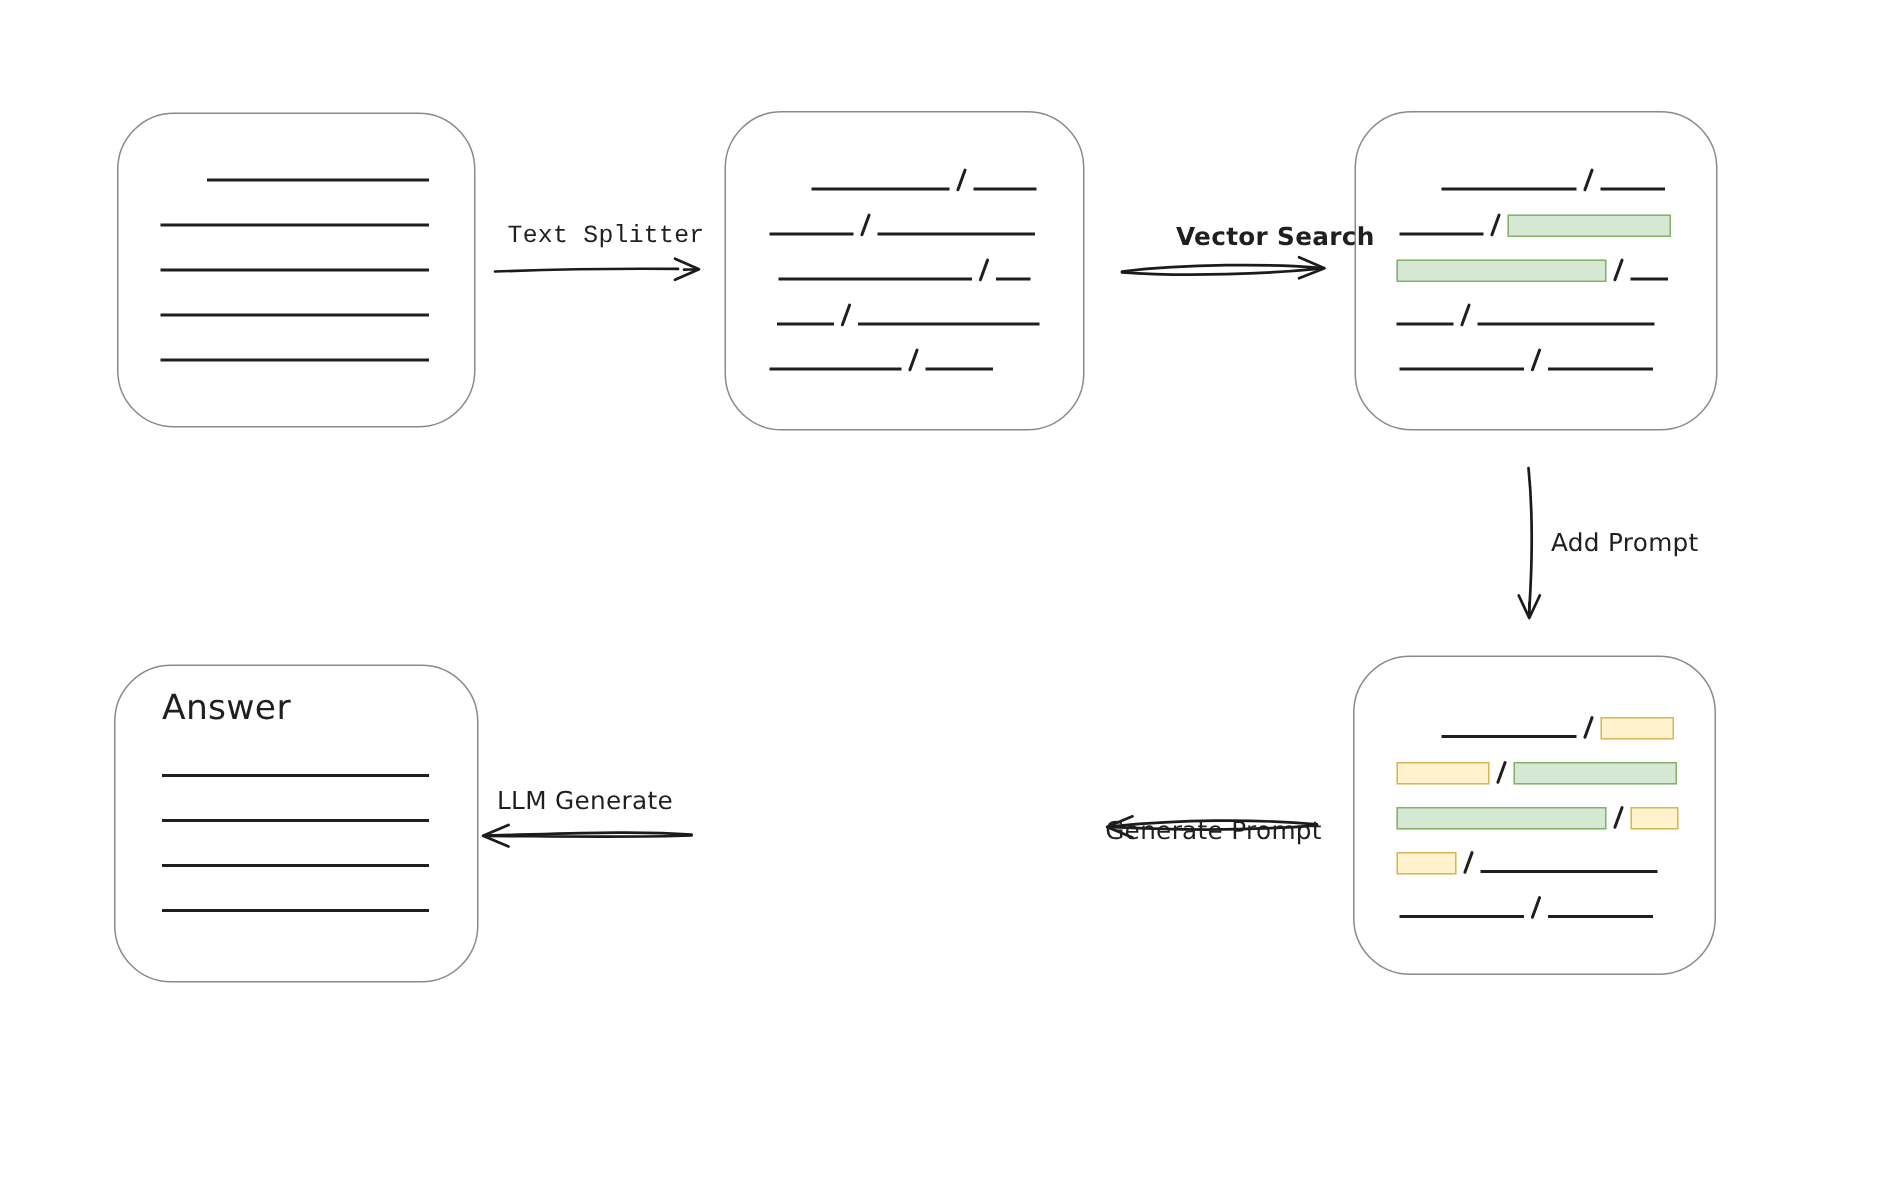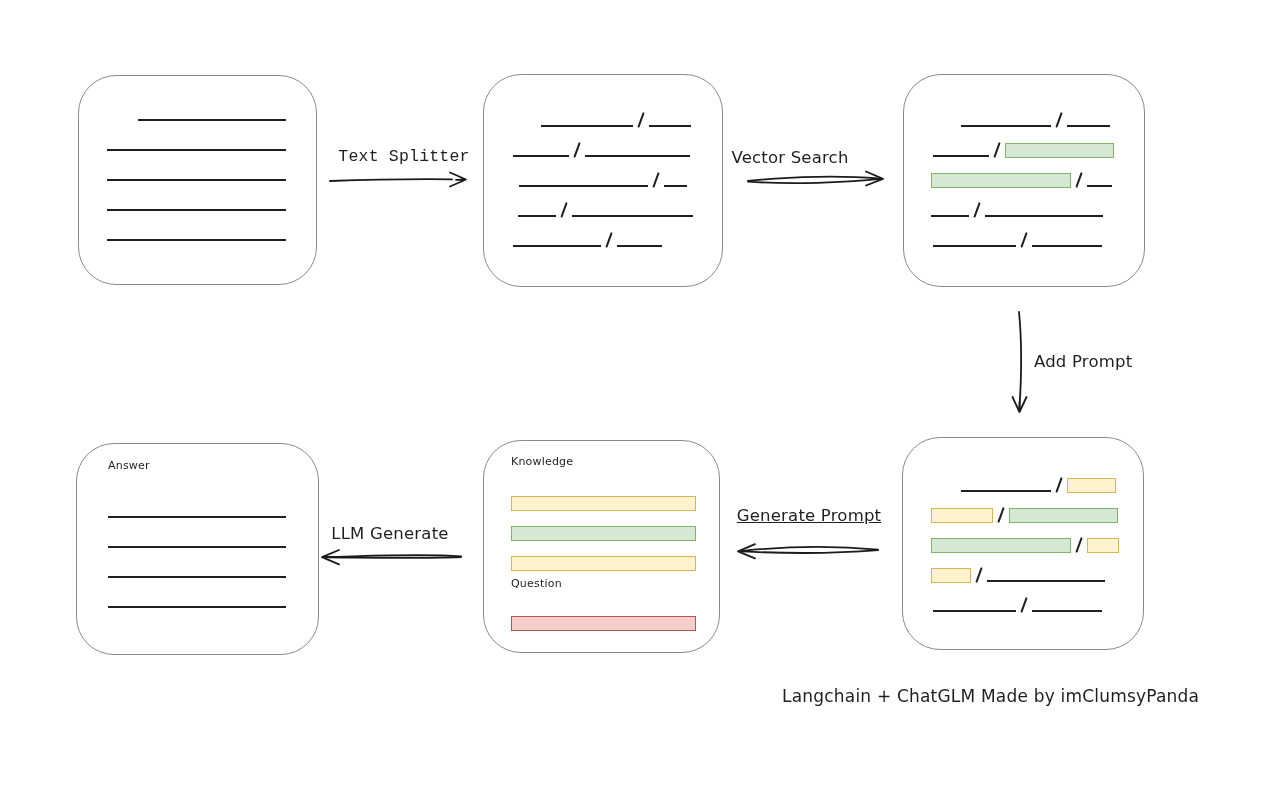--- a/index.html
+++ b/index.html
@@ -14,21 +14,21 @@
   .row{height:30px;display:flex;align-items:flex-end;gap:7px;}
   .seg-line{height:0;border-bottom:2px solid var(--line);margin-bottom:1px;flex:none;}
   .seg-bar{height:13px;border:1.6px solid;flex:none;}
   .seg-bar.green{background:var(--green-fill);border-color:var(--green-stroke);}
   .seg-bar.yellow{background:var(--yellow-fill);border-color:var(--yellow-stroke);}
   .seg-bar.red{background:var(--red-fill);border-color:var(--red-stroke);}
   .slash{width:2.2px;height:16px;background:var(--line);transform:rotate(20deg);flex:none;margin-bottom:0px;border-radius:1px;}
   .arrow-label{
     position:absolute;font-size:16.5px;letter-spacing:0.2px;white-space:nowrap;text-align:center;
   }
-  .box-heading{position:absolute;font-size:11px;letter-spacing:0.2px;white-space:nowrap;}
+  .box-heading{position:absolute;font-size:23px;letter-spacing:0.2px;white-space:nowrap;}
   .caption{position:absolute;font-size:17px;letter-spacing:0.2px;white-space:nowrap;}
   svg.arrows{position:absolute;left:0;top:0;pointer-events:none;}
   svg.arrows path{stroke:#1b1b1b;stroke-width:1.8;fill:none;stroke-linecap:round;stroke-linejoin:round;}
 </style>
 </head>
 <body>
 
 <div class="canvas">
 
   <div class="box" style="left:78px;top:75px;width:237px;height:208px;">
@@ -134,40 +134,20 @@
           <div class="seg-line" style="width: 118px;"></div>
         </div>
         <div class="row">
           <div class="seg-line" style="width: 83px; margin-left: 2px;"></div>
           <div class="slash"></div>
           <div class="seg-line" style="width: 70px;"></div>
         </div>
       </div>
   </div>
 
-  <div class="box" style="left:483px;top:440px;width:235px;height:211px;">
-    <div class="box-heading" style="left:27px;top:14px;">Knowledge</div>
-    <div class="chunk-rows" style="left:27px;top:40px;">
-        <div class="row">
-          <div class="seg-bar yellow" style="width: 183px;"></div>
-        </div>
-        <div class="row">
-          <div class="seg-bar green" style="width: 183px;"></div>
-        </div>
-        <div class="row">
-          <div class="seg-bar yellow" style="width: 183px;"></div>
-        </div>
-      </div>
-    <div class="box-heading" style="left:27px;top:136px;">Question</div>
-    <div class="chunk-rows" style="left:27px;top:160px;">
-        <div class="row">
-          <div class="seg-bar red" style="width: 183px;"></div>
-        </div>
-      </div>
-  </div>
 
   <div class="box" style="left:76px;top:443px;width:241px;height:210px;">
     <div class="box-heading" style="left:31px;top:15px;">Answer</div>
     <div class="chunk-rows" style="left:31px;top:45px;">
         <div class="row">
           <div class="seg-line" style="width: 178px;"></div>
         </div>
         <div class="row">
           <div class="seg-line" style="width: 178px;"></div>
         </div>
@@ -200,20 +180,19 @@
       <path d="M755,544.2 L738,551.3 L755,558.4 M749,551.2 L739,551.3"></path>
     </g>
     <g>
       <path d="M461,556.4 C424,553.6 376,555.8 326,557"></path>
       <path d="M461,557 C424,558.4 376,557.6 326,557.3"></path>
       <path d="M339,550 L322,557.2 L339,564.3 M333,557.1 L323,557.2"></path>
     </g>
   </svg>
 
   <div class="arrow-label" style="left:338px;top:147px;width:132px;font-family:Liberation Mono, monospace;">Text Splitter</div>
-  <div class="arrow-label" style="left:724px;top:148px;width:132px;">Vector Search</div>
+  <div class="arrow-label" style="left:784px;top:148px;width:132px;font-weight:bold;">Vector Search</div>
   <div class="arrow-label" style="left:1034px;top:352px;text-align:left;">Add Prompt</div>
-  <div class="arrow-label" style="left:734px;top:506px;width:150px;text-decoration:underline;">Generate Prompt</div>
+  <div class="arrow-label" style="left:734px;top:544px;width:150px;">Generate Prompt</div>
   <div class="arrow-label" style="left:326px;top:524px;width:128px;">LLM Generate</div>
 
-  <div class="caption" style="left:782px;top:686px;">Langchain + ChatGLM Made by imClumsyPanda</div>
 
 </div>
 
 </body></html>

